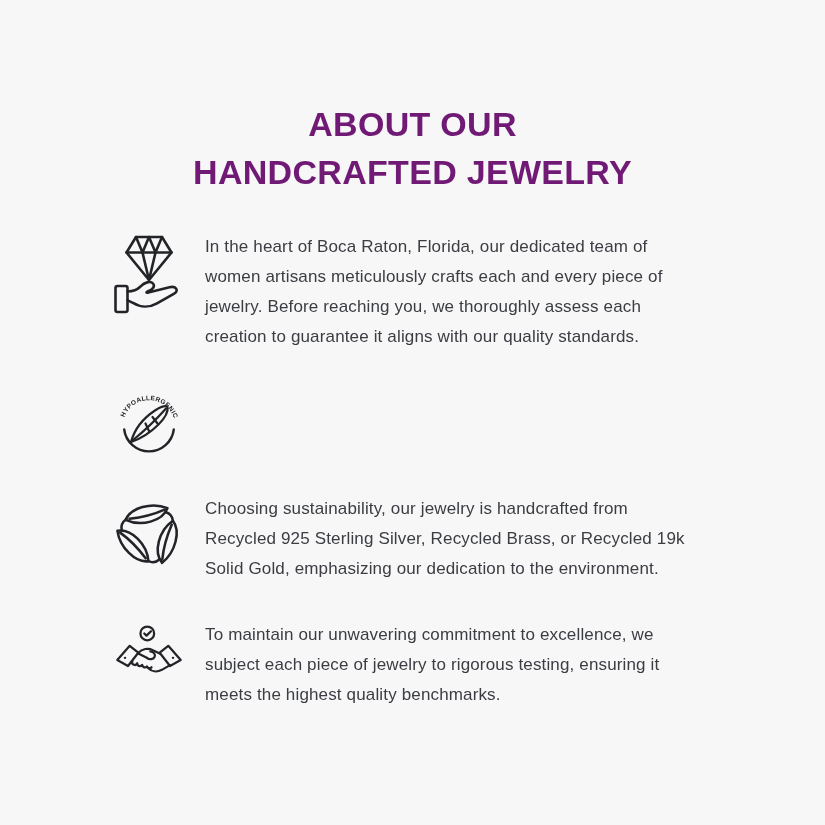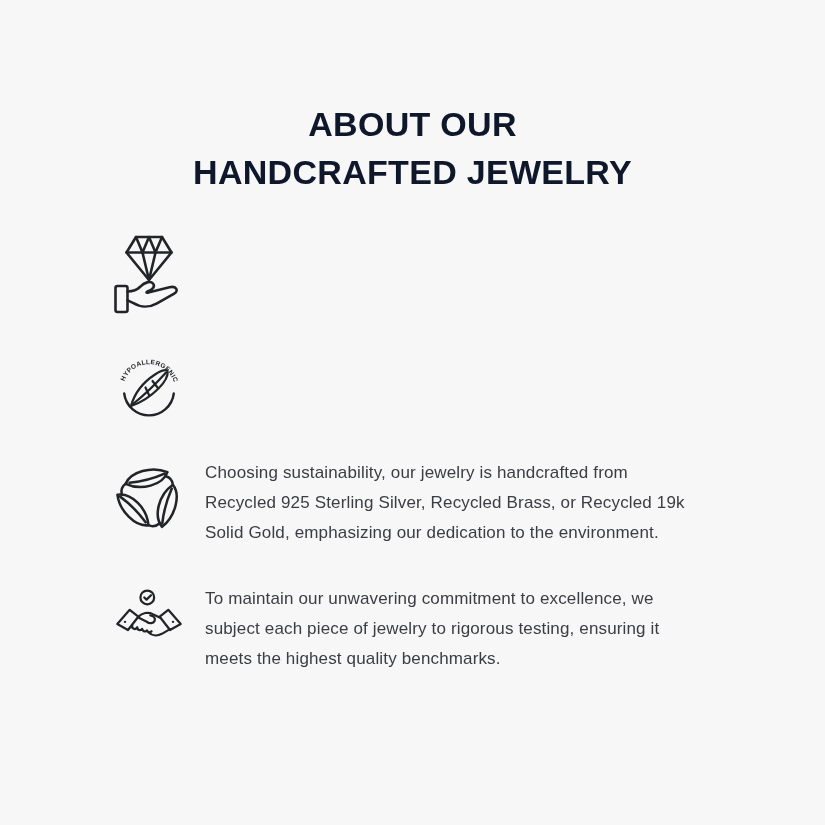--- a/index.html
+++ b/index.html
@@ -10,21 +10,21 @@
     overflow: hidden;
   }
   .page { width: 825px; height: 825px; position: relative; }
   .title {
     margin-top: 100px;
     text-align: center;
     font-size: 34px;
     line-height: 48px;
     font-weight: 700;
     letter-spacing: 0.3px;
-    color: #0f172a;
+    color: #701a75;
     white-space: pre-line;
   }
   .features { margin: 36px 40px 0 113px; }
   .row {
     display: flex;
     align-items: flex-start;
     margin-bottom: 36px;
   }
   .icon-box {
     width: 72px;
@@ -76,20 +76,24 @@
           <g class="stroke">
             <path d="M23 5 L49 5 L58.5 20.5 L36 48 L13.5 20.5 Z"></path>
             <path d="M13.5 20.5 L58.5 20.5"></path>
             <path d="M23 5 L29.5 20.5 L36 5 L42.5 20.5 L49 5"></path>
             <path d="M29.5 20.5 L36 48 L42.5 20.5"></path>
             <rect x="2.5" y="54" width="12" height="26" rx="2"></rect>
             <path d="M14.5 59.5 C20 59.5 24 58 27.5 54.5 C31 50.5 37.5 48.5 40 51.5 C42.3 54.3 40 57.5 35 59.3 C32.8 60.1 33 61 35.3 60.6 L56.5 55.2 C63 53.6 66.3 58.6 61.2 61.6 L44 71.3 C36.5 75.6 27.5 75.6 20.5 71.2 L14.5 68.3"></path>
           </g>
         </svg>
       </div>
+      <p class="row-text">In the heart of Boca Raton, Florida, our dedicated team of
+women artisans meticulously crafts each and every piece of
+jewelry. Before reaching you, we thoroughly assess each
+creation to guarantee it aligns with our quality standards.</p>
     </div>
 
     <div class="row">
       <div class="icon-box">
         <svg width="70" height="70" viewBox="0 0 70 70">
           <defs>
             <path id="hypo-arc" d="M9.9 31.3 A26 26 0 0 1 60.1 31.3"></path>
           </defs>
           <g class="stroke stroke-thin">
             <path stroke-width="2.4" d="M10.2 41.5 A25 25 0 0 0 59.8 41.5"></path>

